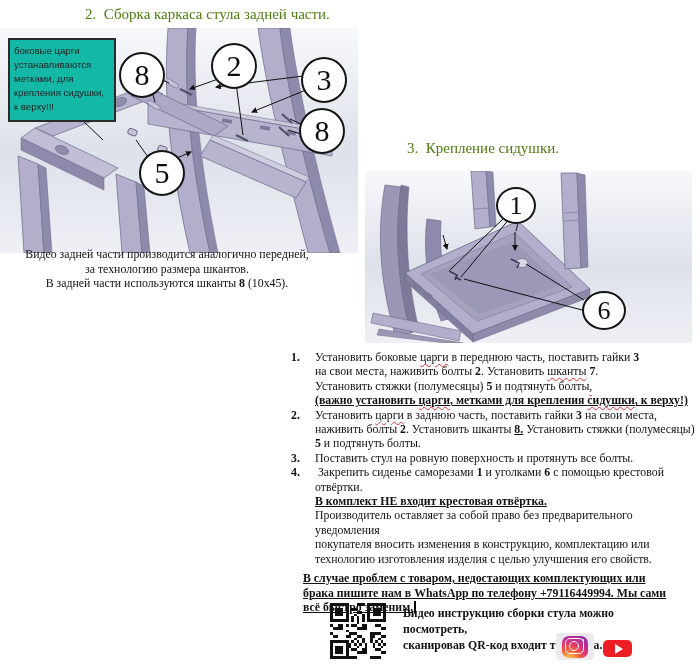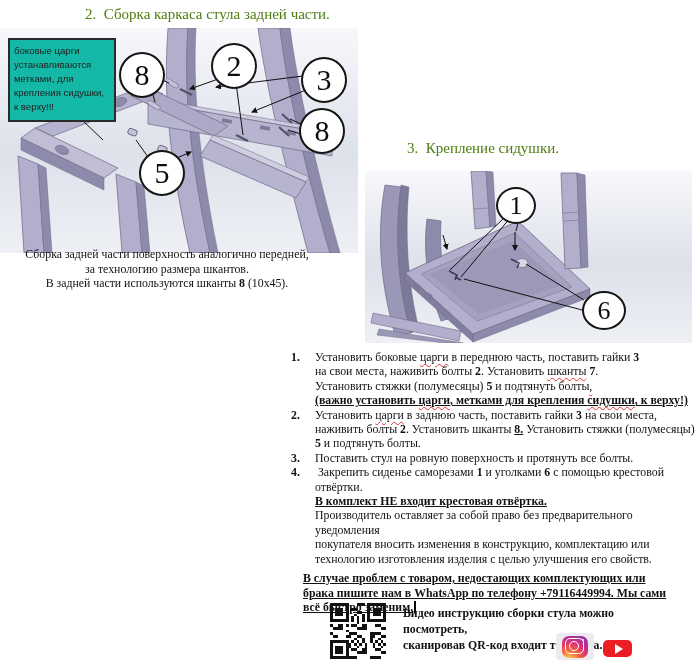--- a/index.html
+++ b/index.html
@@ -119,21 +119,21 @@
 
   <div class="note">боковые царги<br>устанавливаются<br>метками, для<br>крепления сидушки,<br>к верху!!!</div>
 
   <div class="callout" style="left:119px;top:52px;width:42px;height:42px;font-size:30px">8</div>
   <div class="callout" style="left:211px;top:43px;width:42px;height:42px;font-size:30px">2</div>
   <div class="callout" style="left:301px;top:57px;width:42px;height:42px;font-size:30px">3</div>
   <div class="callout" style="left:299px;top:108px;width:42px;height:42px;font-size:30px">8</div>
   <div class="callout" style="left:139px;top:150px;width:42px;height:42px;font-size:30px">5</div>
 
   <div class="caption">
-    <div>Сборка задней части поверхность аналогично передней,</div>
+    <div>Видео задней части производится аналогично передней,</div>
     <div>за технологию размера шкантов.</div>
     <div>В задней части используются шканты <b>8</b> (10x45).</div>
   </div>
 
   <div class="title t-right">3.&nbsp; Крепление сидушки.</div>
 
   <svg class="diag diag-right" viewBox="0 0 327 172">
     <defs>
       <linearGradient id="g2" x1="0" y1="0" x2="0" y2="1">
         <stop offset="0" stop-color="#f7f8fb"></stop>

